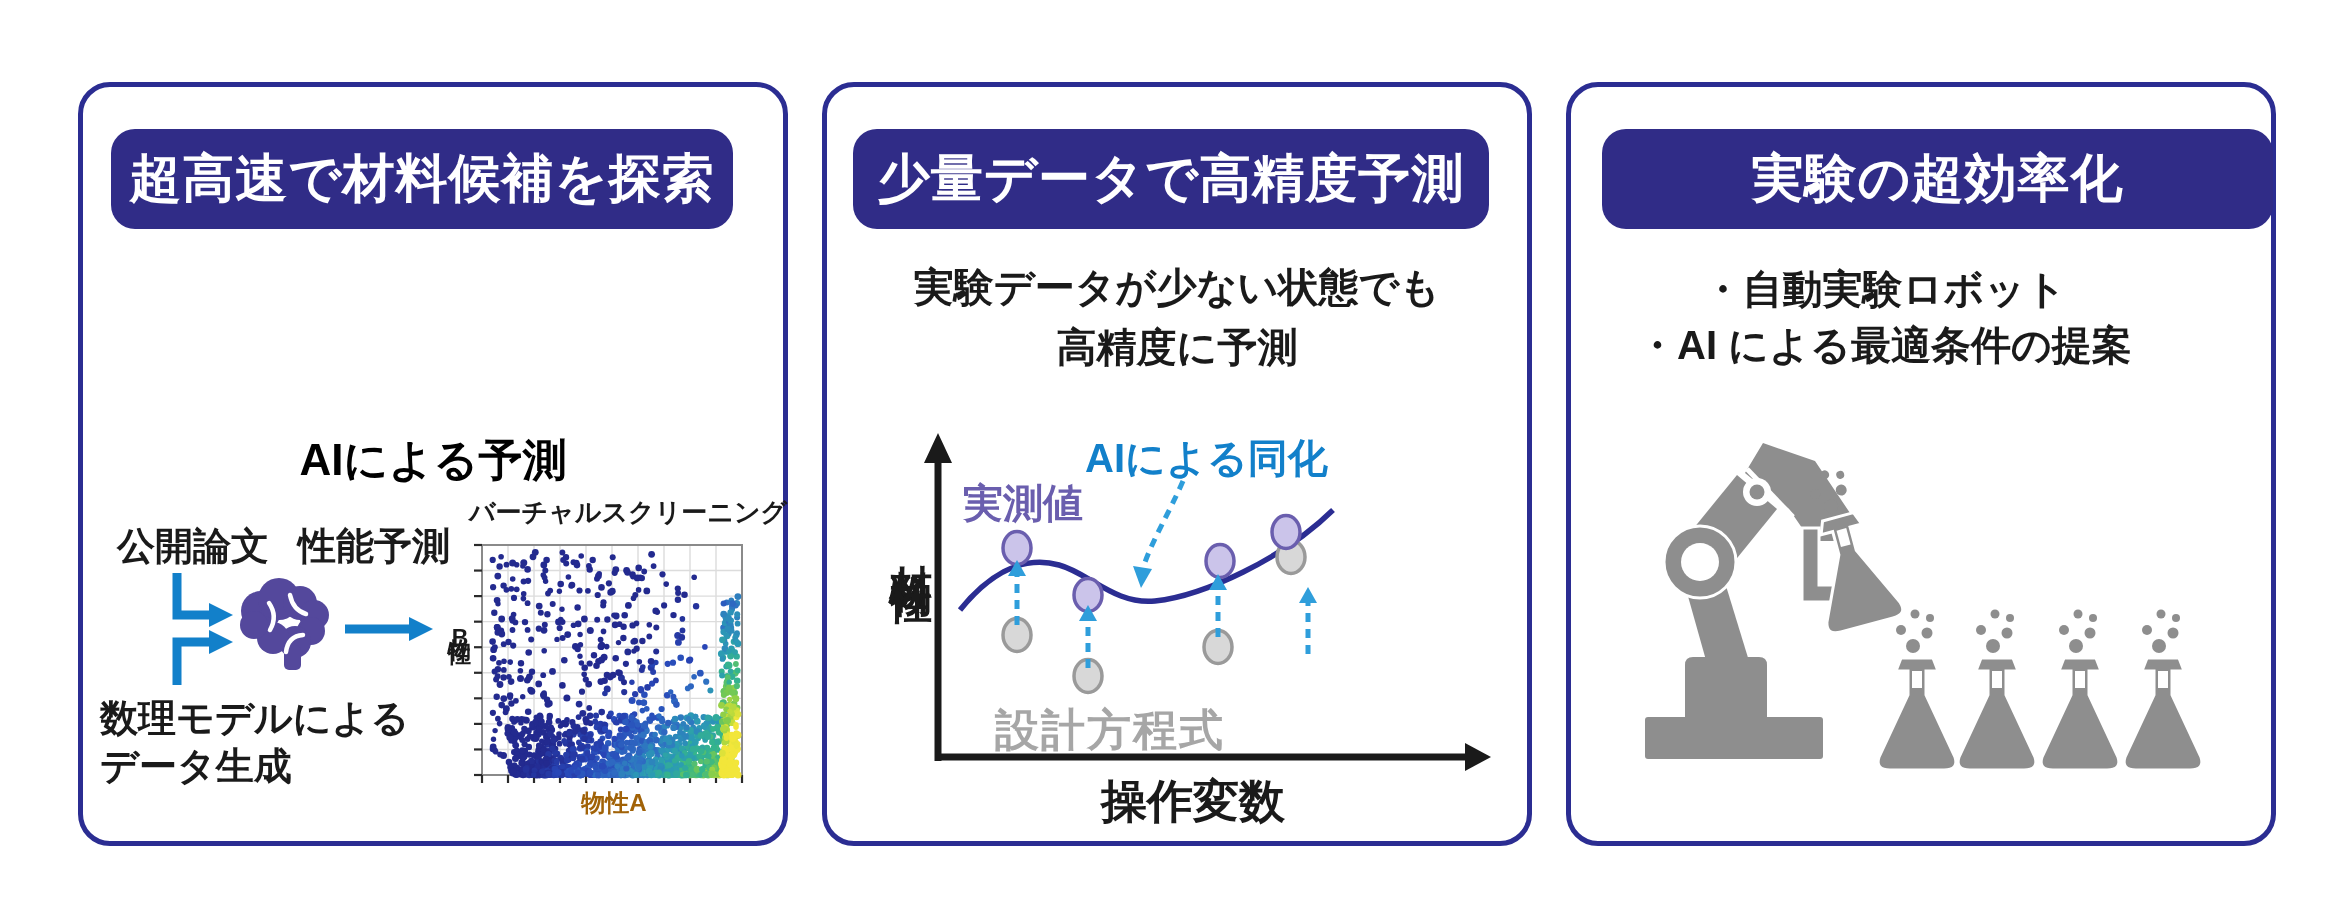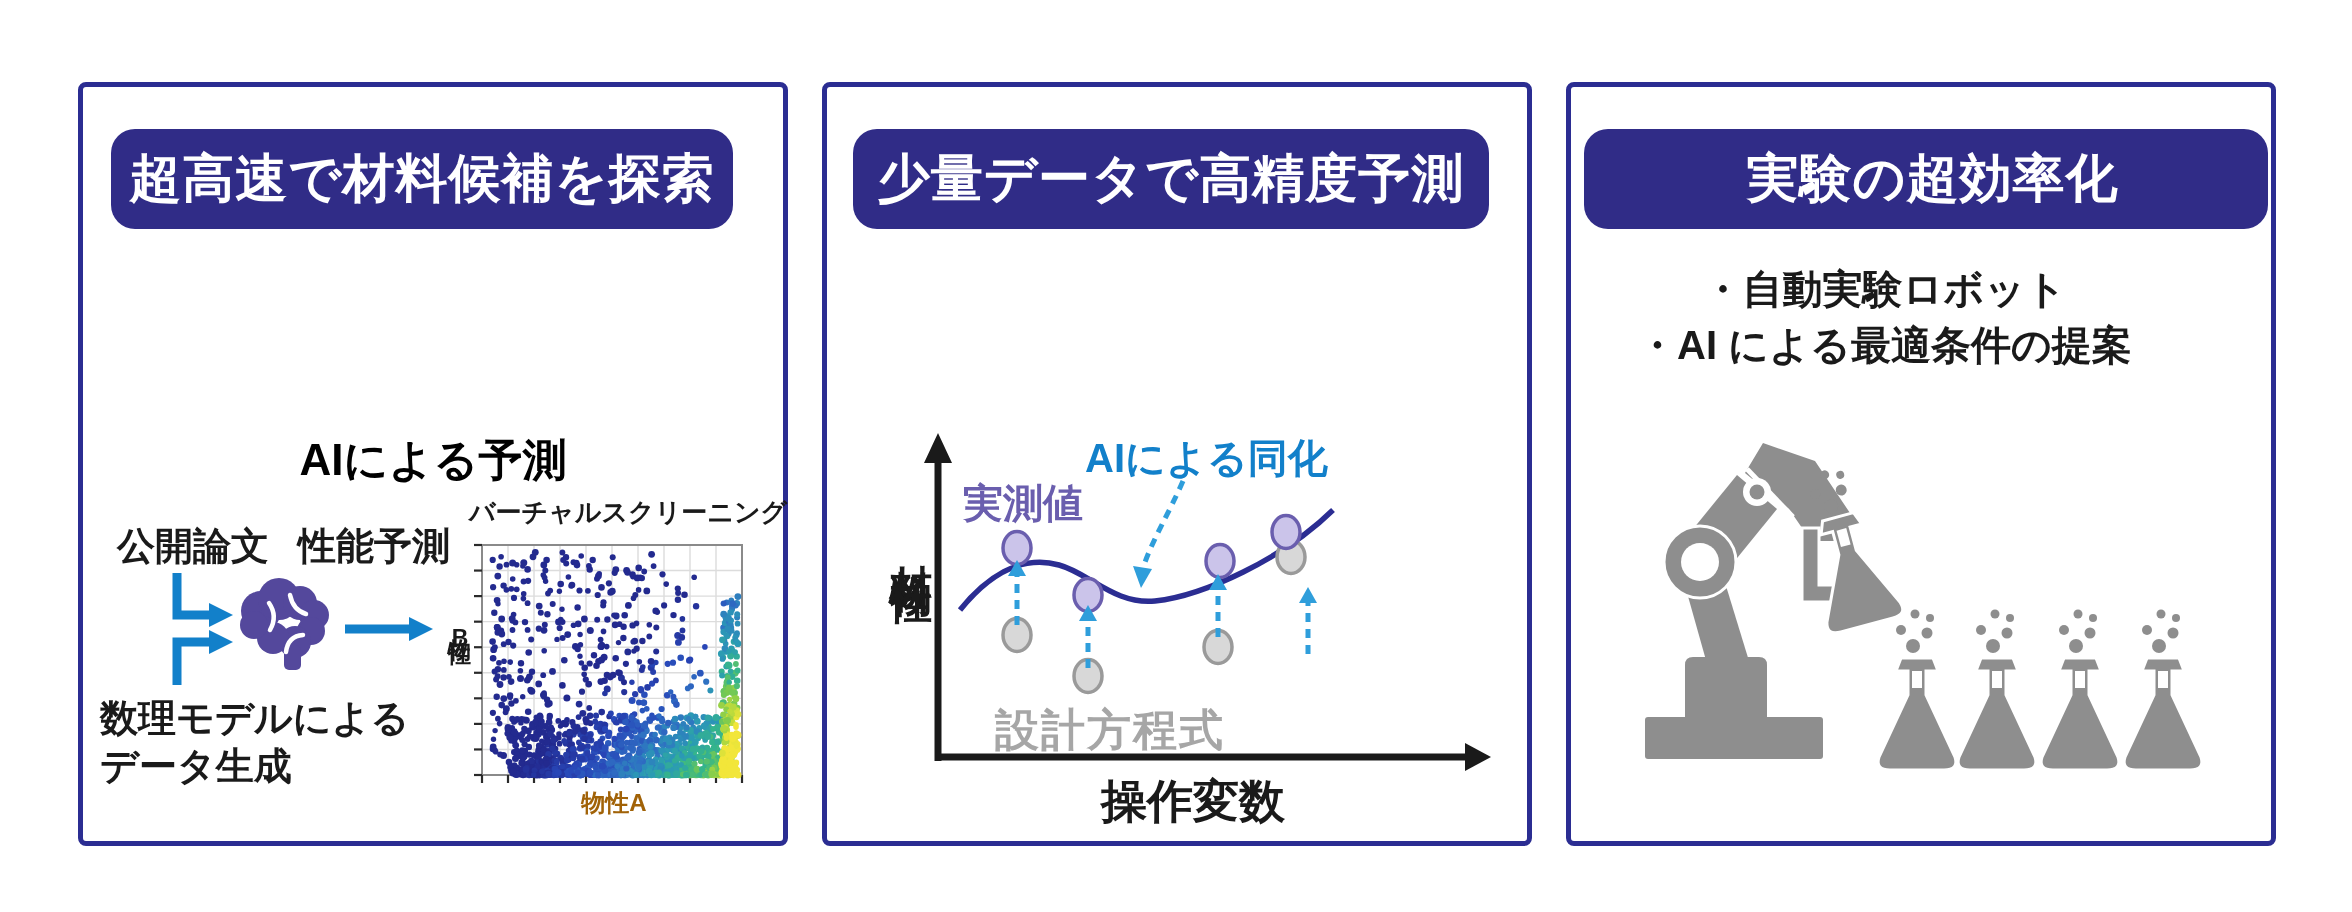--- a/index.html
+++ b/index.html
@@ -1,28 +1,28 @@
 <!DOCTYPE html>
 <html><head>
 <meta charset="utf-8">
 <style>
   html,body{margin:0;padding:0;background:#ffffff;}
   .stage{position:relative;width:2352px;height:912px;background:#ffffff;overflow:hidden;
          font-family:"Liberation Sans","DejaVu Sans",sans-serif;font-weight:bold;color:#1A1A1A;}
   .panel{position:absolute;top:82px;width:710px;height:764px;background:#ffffff;
-         border:5px solid #2B2D92;border-radius:8px;box-sizing:border-box;}
+         border:5px solid #2B2D92;border-radius:32px;box-sizing:border-box;}
   .panel1{left:78px;}
   .panel2{left:822px;}
   .panel3{left:1566px;}
   .badge{position:absolute;top:42px;height:100px;background:#302C87;border-radius:24px;
          color:#ffffff;font-size:52px;display:flex;align-items:center;justify-content:center;
          letter-spacing:1px;white-space:nowrap;}
   .panel1 .badge{left:28px;width:622px;}
   .panel2 .badge{left:26px;width:636px;}
-  .panel3 .badge{left:13px;width:671px;padding-left:13px;}
+  .panel3 .badge{left:31px;width:671px;}
   .body-lines{position:absolute;top:170px;left:0;right:0;text-align:center;
               font-size:40px;line-height:60px;color:#1A1A1A;white-space:nowrap;}
   .subtitle{position:absolute;top:344px;left:0;right:0;text-align:center;
             font-size:44px;color:#000000;white-space:nowrap;}
   .bullets{position:absolute;top:174px;left:66px;font-size:40px;line-height:56px;
            text-align:center;white-space:nowrap;}
   .vlabel{position:absolute;writing-mode:vertical-rl;text-orientation:upright;white-space:nowrap;}
   .ylab-graph{left:56px;top:444px;font-size:42px;letter-spacing:6px;color:#1A1A1A;}
   .ylab-scatter{left:362px;top:534px;font-size:23px;letter-spacing:2px;color:#1A1A1A;}
   .scatter-title{position:absolute;left:386px;top:408px;width:290px;text-align:center;
@@ -2013,20 +2013,24 @@
             <circle cx="256.6" cy="113.5" r="2.9" fill="rgb(50,173,151)"></circle>
           </g>
         </g>
     </svg>
     <div class="vlabel ylab-scatter">物性B</div>
     <div class="scatter-xlabel">物性A</div>
   </div>
 
   <div class="panel panel2">
     <div class="badge">少量データで高精度予測</div>
+    <div class="body-lines">
+      <div>実験データが少ない状態でも</div>
+      <div>高精度に予測</div>
+    </div>
 
     <svg style="left:36px;top:340px;" width="640" height="410" viewBox="0 0 640 410">
       <line x1="75" y1="334" x2="75" y2="28" stroke="#1A1A1A" stroke-width="7"></line>
       <polygon points="61,36 89,36 75,6" fill="#1A1A1A"></polygon>
       <line x1="72" y1="330" x2="602" y2="330" stroke="#1A1A1A" stroke-width="7"></line>
       <polygon points="602,316 602,344 628,330" fill="#1A1A1A"></polygon>
       <path id="assim-curve" fill="none" stroke="#2B2D92" stroke-width="5.5" d="M97,183 C122,152 156,127 196,138 C226,146 252,178 292,174 C340,169 420,132 470,83"></path>
       <g id="graph-dynamic">
           <ellipse cx="154" cy="208" rx="14" ry="16.5" fill="#D8D8D8" stroke="#9A9A9A" stroke-width="3.5"></ellipse>
           <ellipse cx="225" cy="249" rx="14" ry="16.5" fill="#D8D8D8" stroke="#9A9A9A" stroke-width="3.5"></ellipse>

